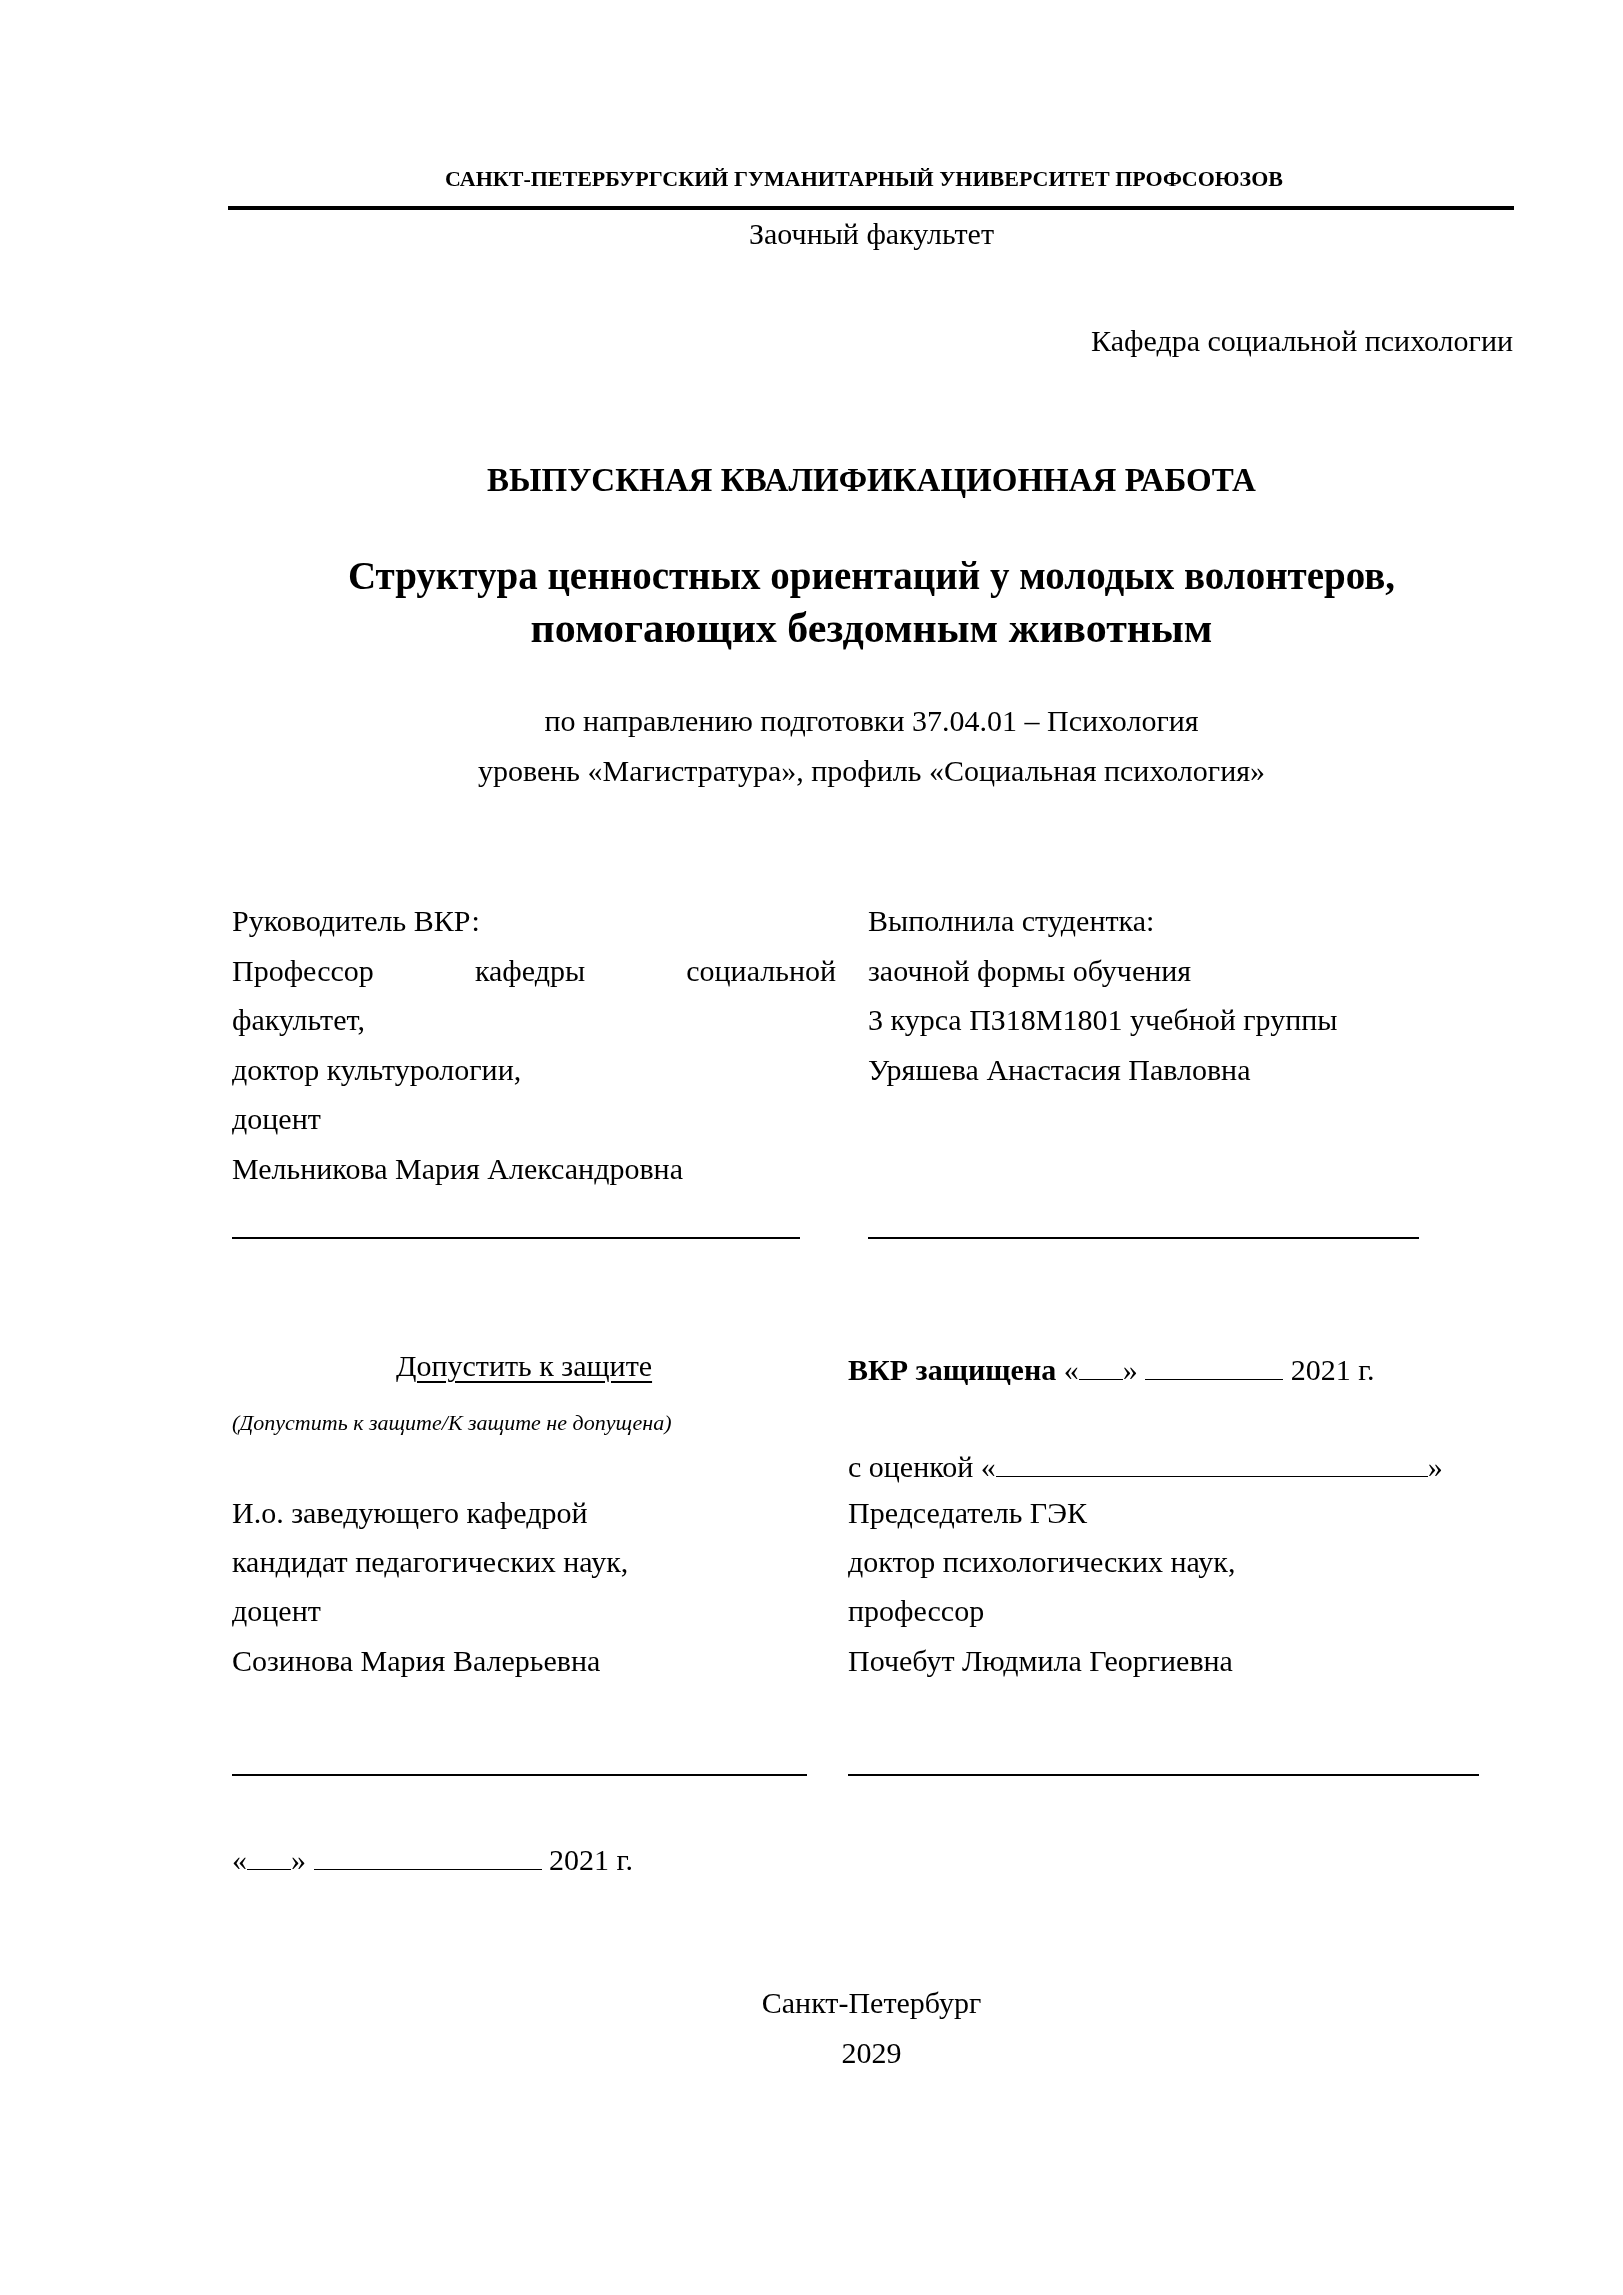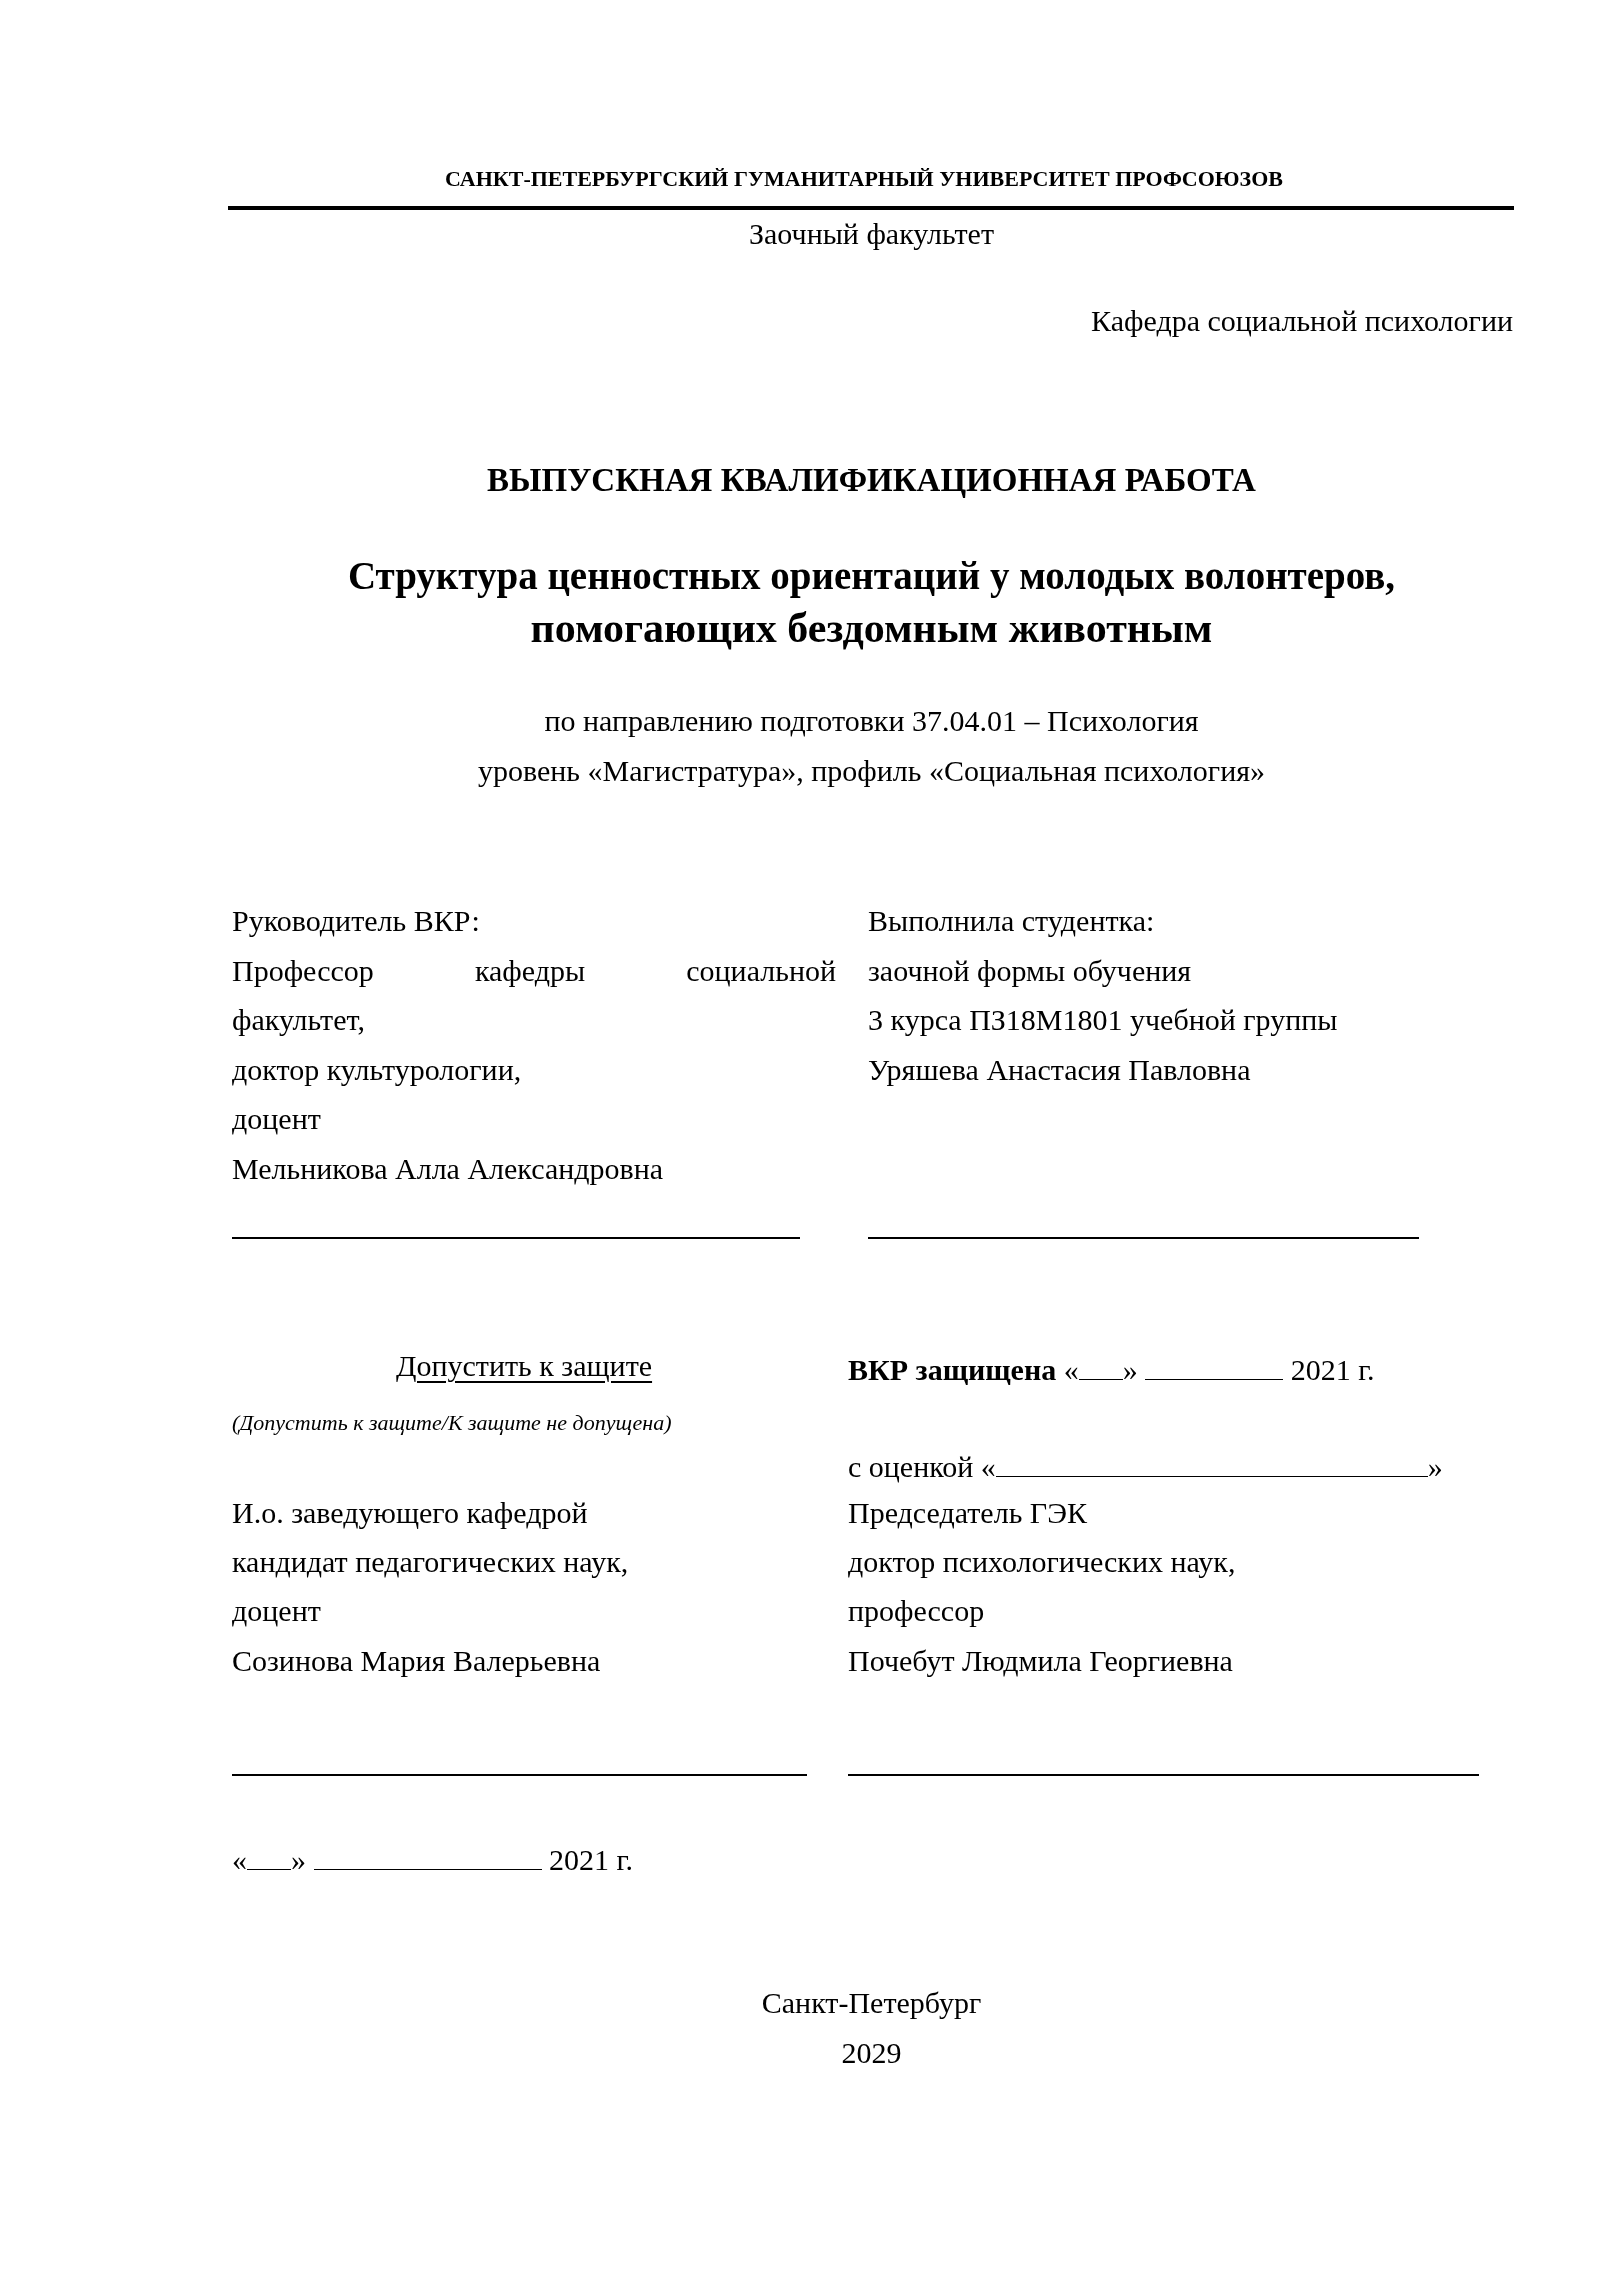--- a/index.html
+++ b/index.html
@@ -13,39 +13,39 @@
     .u { text-decoration: underline; text-underline-offset: 4.7px; text-decoration-thickness: 1.6px; }
     .blank { display: inline-block; border-bottom: 1.6px solid #000; height: 30px; vertical-align: baseline; }
     .sigline { position: absolute; height: 2.4px; background: #000; }
   </style>
 </head>
 <body>
 
 <div class="abs bold center" style="left:228px; width:1272px; top:166px; font-size:22px;">САНКТ-ПЕТЕРБУРГСКИЙ ГУМАНИТАРНЫЙ УНИВЕРСИТЕТ ПРОФСОЮЗОВ</div>
 <div class="line" style="left:228px; top:206px; width:1286px; height:3.9px;"></div>
 <div class="abs t48 center" style="left:228px; width:1287px; top:217px;">Заочный факультет</div>
-<div class="abs t48" style="right:110px; top:304px;margin-left:32px;">Кафедра социальной психологии</div>
+<div class="abs t48" style="right:110px; top:324px;margin-left:32px;">Кафедра социальной психологии</div>
 
 <div class="abs bold center" style="left:228px; width:1287px; top:462px; font-size:33px;">ВЫПУСКНАЯ КВАЛИФИКАЦИОННАЯ РАБОТА</div>
 <div class="abs bold center" style="left:228px; width:1287px; top:553px; font-size:39px;">Структура ценностных ориентаций у молодых волонтеров,</div>
 <div class="abs bold center" style="left:228px; width:1287px; top:604px; font-size:42px;">помогающих бездомным животным</div>
 <div class="abs t48 center" style="left:228px; width:1287px; top:704px;">по направлению подготовки 37.04.01 – Психология</div>
 <div class="abs t48 center" style="left:228px; width:1287px; top:754px;">уровень «Магистратура», профиль «Социальная психология»</div>
 
 <div>
   <div class="abs t48" style="left:232px; top:904px;">Руководитель ВКР:</div>
   <div class="abs t48" style="left:232px; top:954px; width:604px; display:flex; justify-content:space-between;">
     <span>Профессор</span>
     <span>кафедры</span>
     <span>социальной</span>
   </div>
   <div class="abs t48" style="left:232px; top:1003px;">факультет,</div>
   <div class="abs t48" style="left:232px; top:1053px;">доктор культурологии,</div>
   <div class="abs t48" style="left:232px; top:1102px;">доцент</div>
-  <div class="abs t48" style="left:232px; top:1152px;">Мельникова Алла Александровна</div>
+  <div class="abs t48" style="left:232px; top:1152px;">Мельникова Мария Александровна</div>
   <div class="sigline" style="left:232px; top:1237px; width:568px;"></div>
 </div>
 
 <div>
   <div class="abs t48" style="left:868px; top:904px;">Выполнила студентка:</div>
   <div class="abs t48" style="left:868px; top:954px;">заочной формы обучения</div>
   <div class="abs t48" style="left:868px; top:1003px;">3 курса ПЗ18М1801 учебной группы</div>
   <div class="abs t48" style="left:868px; top:1053px;">Уряшева Анастасия Павловна</div>
   <div class="sigline" style="left:868px; top:1237px; width:551px;"></div>
 </div>

